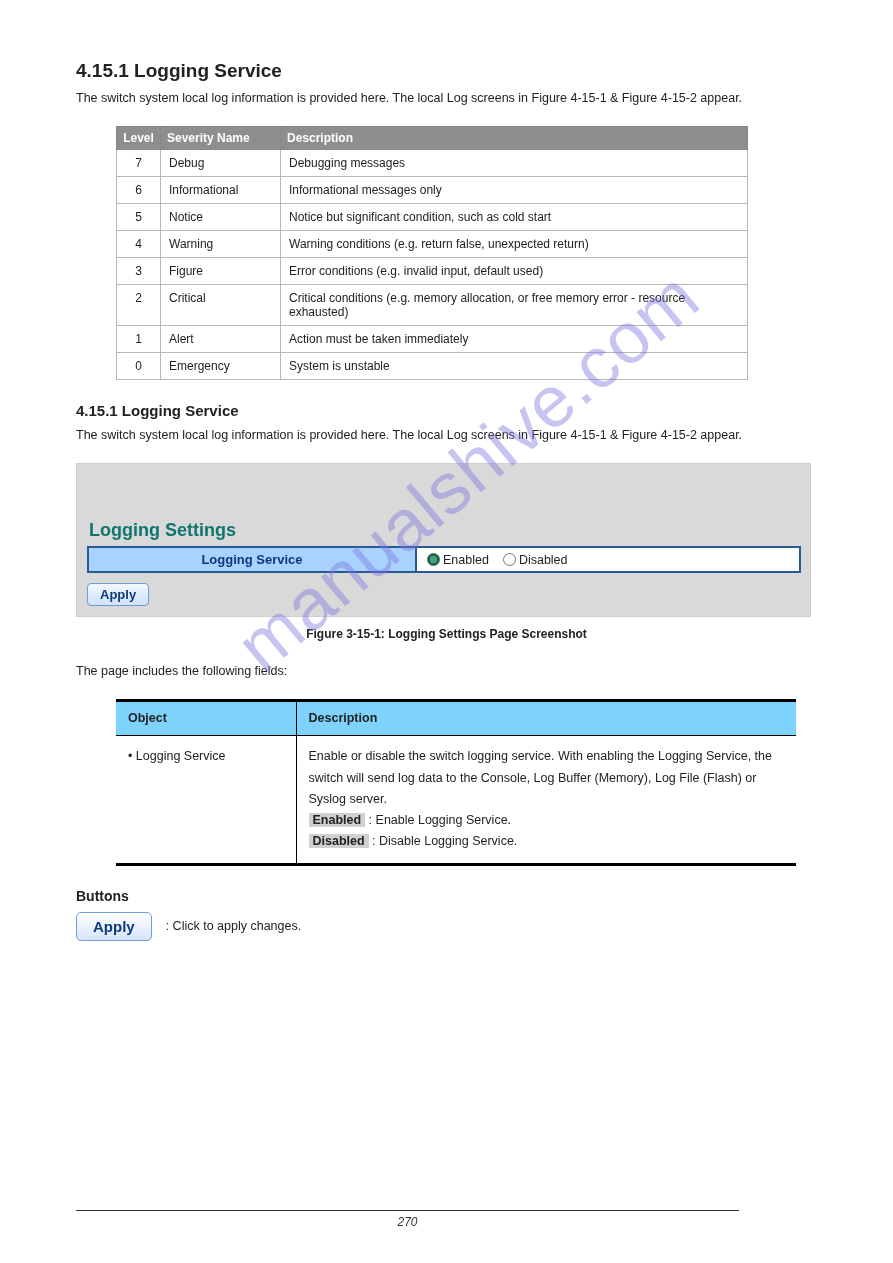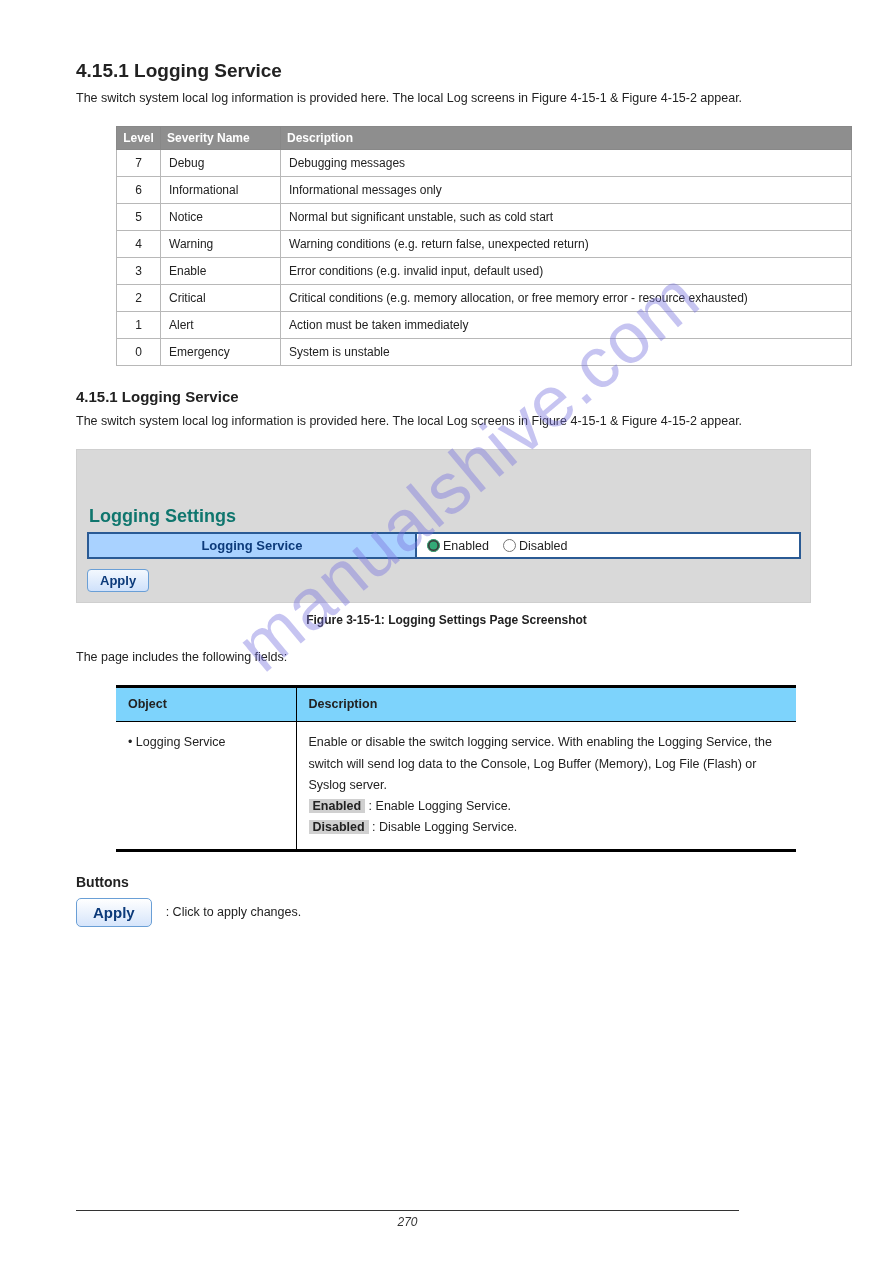--- a/index.html
+++ b/index.html
@@ -22,21 +22,21 @@
   }
   .body-text {
     font-size: 12.5px;
     line-height: 1.6;
     margin-bottom: 18px;
   }
 
   
   table.sev {
     border-collapse: collapse;
-    width: 736px;
+    width: 632px;
     margin-left: 40px;
     font-size: 12px;
   }
   table.sev th {
     background: #8e8e8e;
     color: #fff;
     font-weight: bold;
     text-align: left;
     padding: 4px 6px;
     border: 1px solid #888;
@@ -220,30 +220,30 @@
           <td>Debugging messages</td>
         </tr>
         <tr>
           <td class="center">6</td>
           <td>Informational</td>
           <td>Informational messages only</td>
         </tr>
         <tr>
           <td class="center">5</td>
           <td>Notice</td>
-          <td>Normal but significant unstable, such as cold start</td>
+          <td>Notice but significant condition, such as cold start</td>
         </tr>
         <tr>
           <td class="center">4</td>
           <td>Warning</td>
           <td>Warning conditions (e.g. return false, unexpected return)</td>
         </tr>
         <tr>
           <td class="center">3</td>
-          <td>Enable</td>
+          <td>Figure</td>
           <td>Error conditions (e.g. invalid input, default used)</td>
         </tr>
         <tr>
           <td class="center">2</td>
           <td>Critical</td>
           <td>Critical conditions (e.g. memory allocation, or free memory error - resource exhausted)</td>
         </tr>
         <tr>
           <td class="center">1</td>
           <td>Alert</td>

